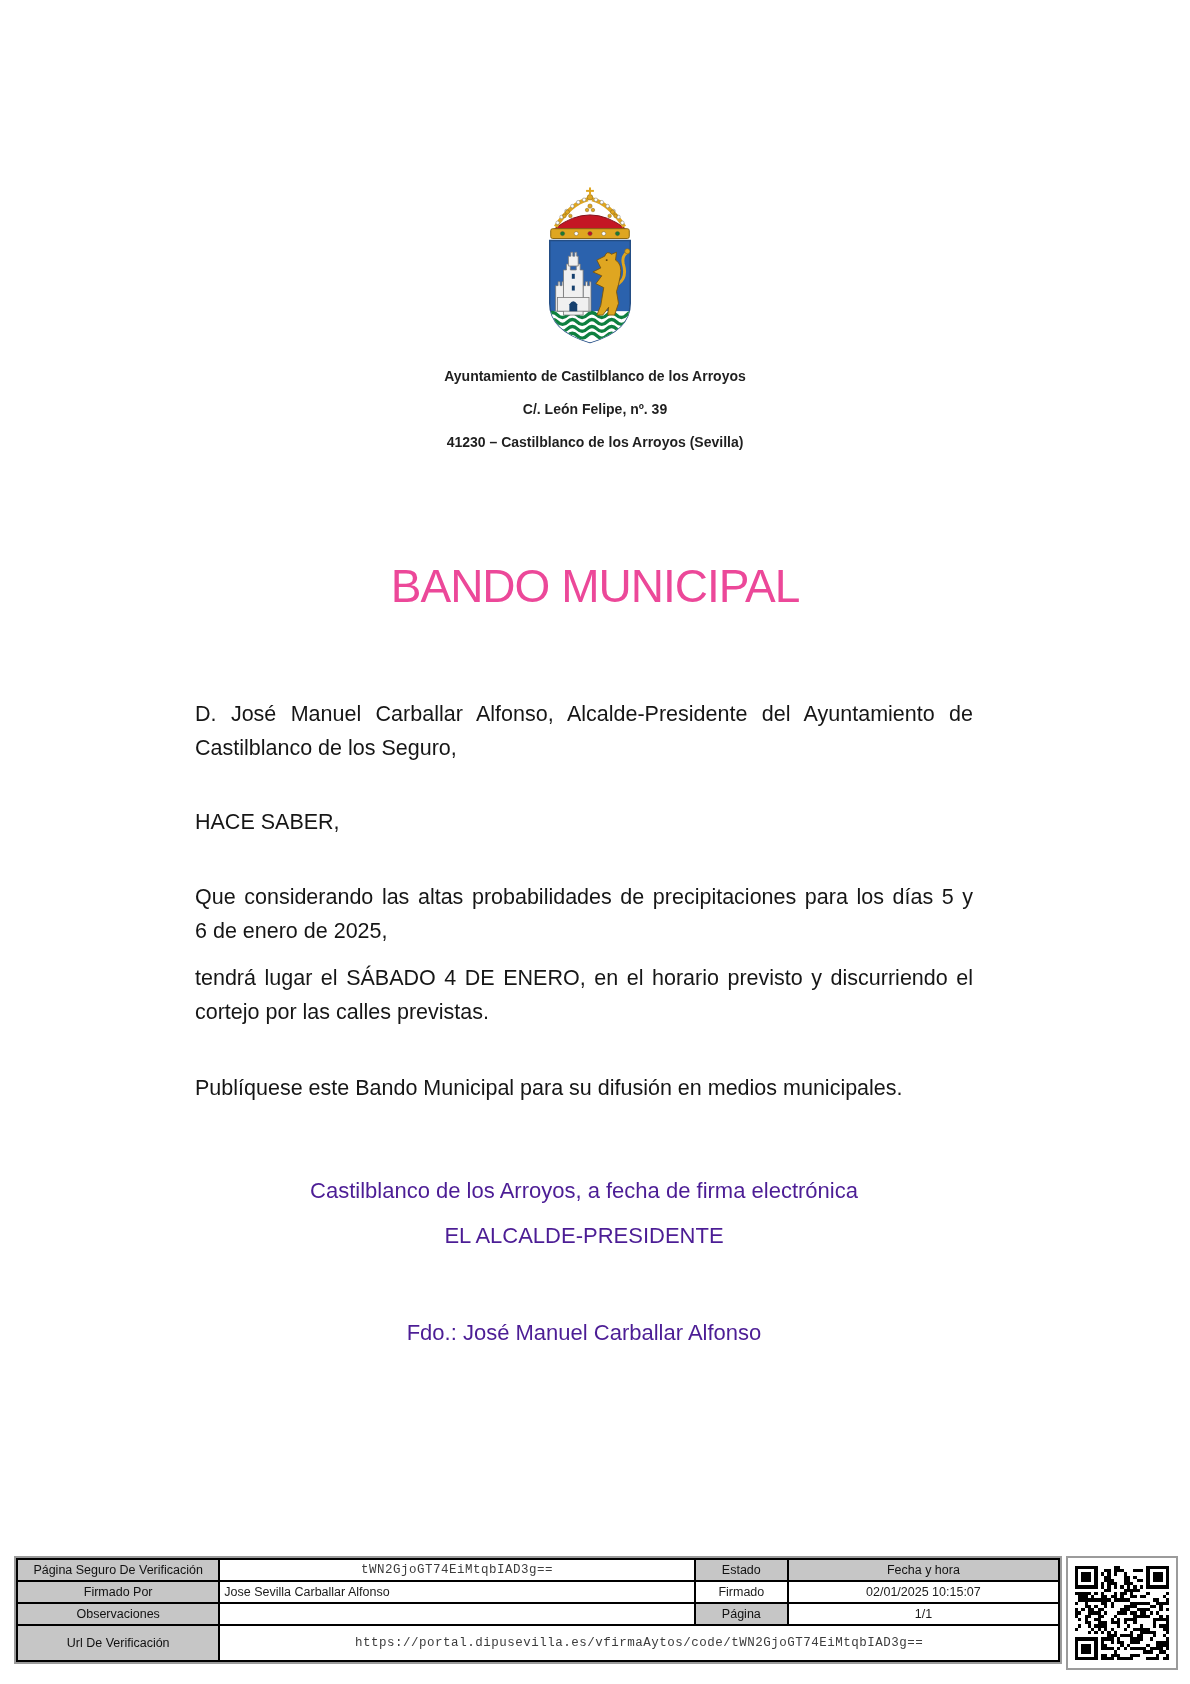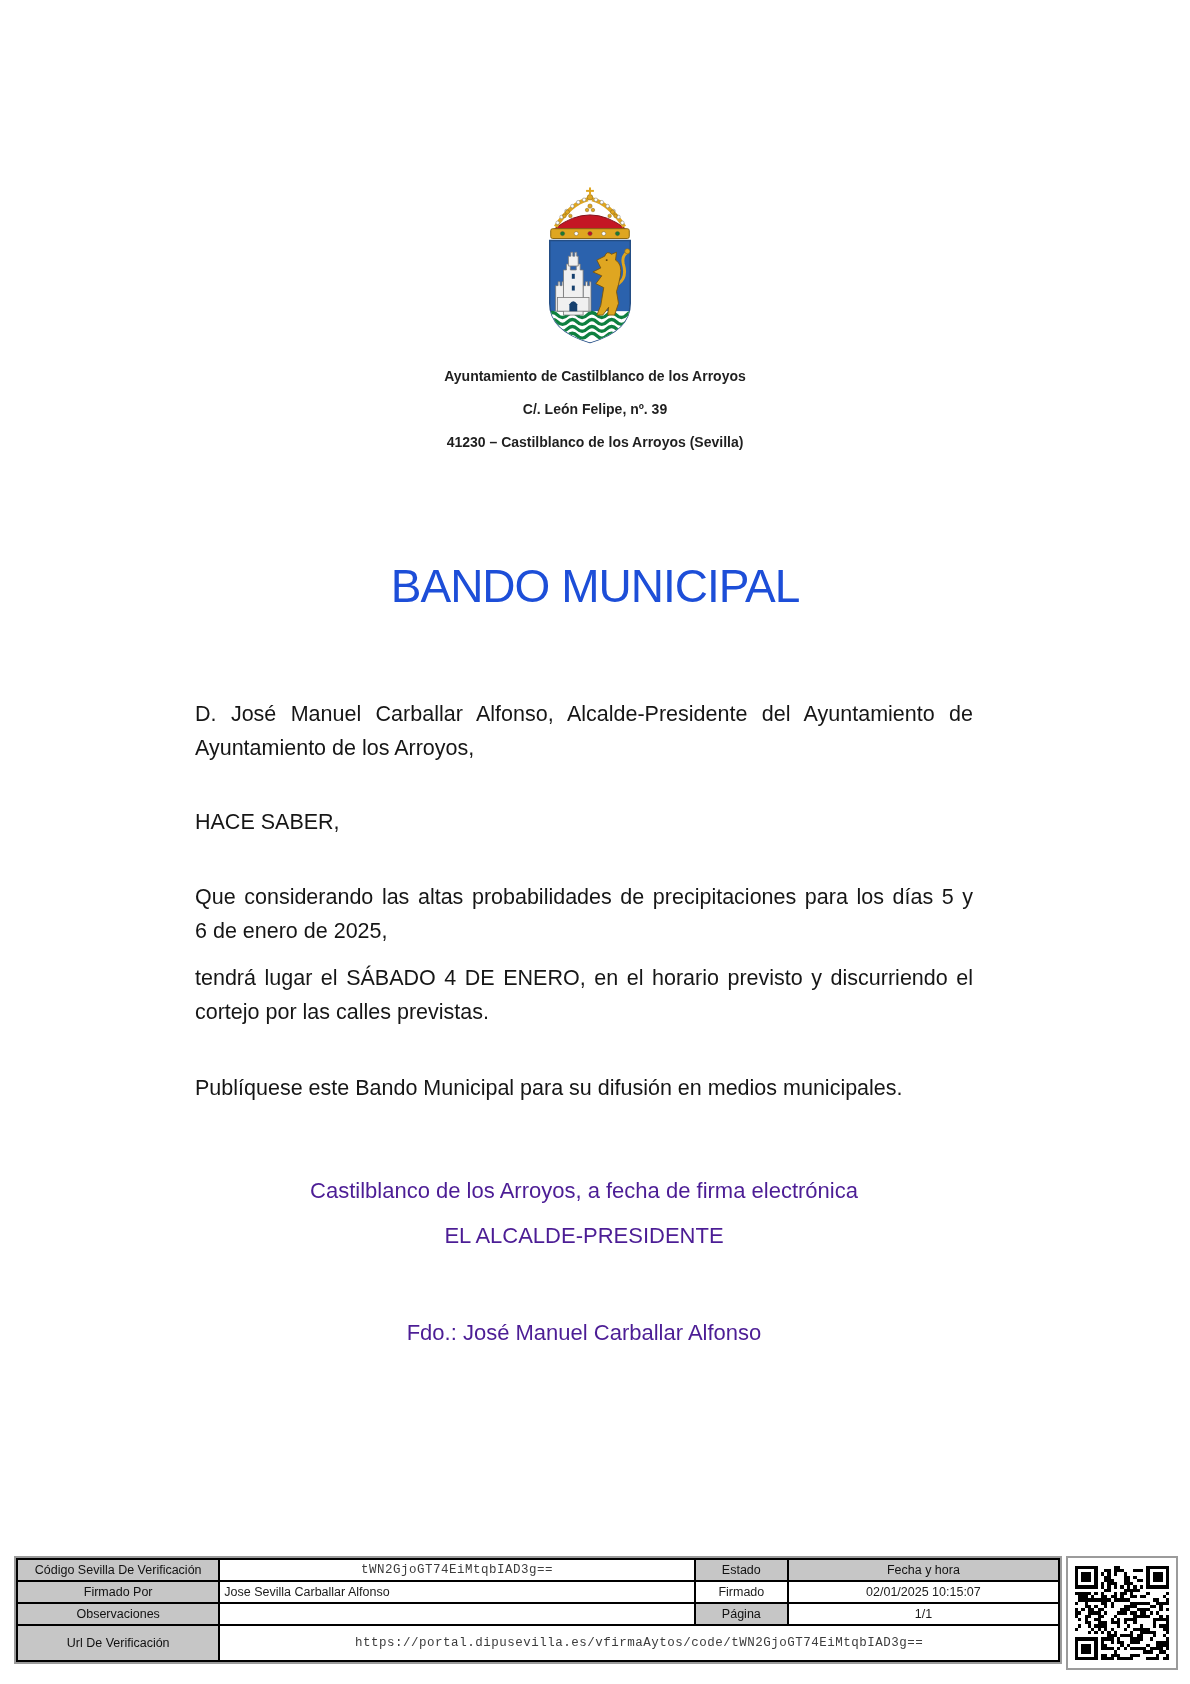--- a/index.html
+++ b/index.html
@@ -6,21 +6,21 @@
   .page{position:relative;width:1190px;height:1684px;background:#ffffff;overflow:hidden;
         font-family:"Liberation Sans","DejaVu Sans",sans-serif;color:#1b1b1b;}
 
   
   .crest{position:absolute;left:536px;top:186px;width:108px;height:160px;}
   .hline{position:absolute;left:0;width:1190px;text-align:center;
          font-weight:bold;font-size:14px;line-height:20px;color:#1f1f1f;}
   .h1{top:366px}.h2{top:399px}.h3{top:432px}
 
   .doc-title{position:absolute;left:0;top:556px;width:1190px;text-align:center;
-             font-size:46px;line-height:60px;font-weight:500;letter-spacing:-1px;color:#1d4ed8;}
+             font-size:46px;line-height:60px;font-weight:500;letter-spacing:-1px;color:#ec4899;}
 
   
   .para{position:absolute;left:195px;width:778px;font-size:21.5px;color:#161616;}
   .bline{line-height:34px;height:34px;white-space:nowrap;}
   .jspan{white-space:nowrap;}
   .p1{top:697px}.p2{top:805px}.p3{top:880px}.p4{top:961px}.p5{top:1071px}
 
   .closing{position:absolute;left:195px;width:778px;text-align:center;
            font-size:22px;line-height:30px;color:#4c1d95;}
   .c1{top:1176px}.c2{top:1221px}.c3{top:1318px}
@@ -132,21 +132,21 @@
   </svg>
 
   <div class="hline h1">Ayuntamiento de Castilblanco de los Arroyos</div>
   <div class="hline h2">C/. León Felipe, nº. 39</div>
   <div class="hline h3">41230 – Castilblanco de los Arroyos (Sevilla)</div>
 
   <div class="doc-title">BANDO MUNICIPAL</div>
 
   <div class="para p1">
     <div class="bline just"><span class="jspan" style="word-spacing: 8.41016px;">D. José Manuel Carballar Alfonso, Alcalde-Presidente del Ayuntamiento de</span></div>
-    <div class="bline"><span class="jspan">Ayuntamiento de los Arroyos,</span></div>
+    <div class="bline"><span class="jspan">Castilblanco de los Seguro,</span></div>
   </div>
   <div class="para p2">
     <div class="bline"><span class="jspan">HACE SABER,</span></div>
   </div>
   <div class="para p3">
     <div class="bline just"><span class="jspan" style="word-spacing: 2.60085px;">Que considerando las altas probabilidades de precipitaciones para los días 5 y</span></div>
     <div class="bline"><span class="jspan">6 de enero de 2025,</span></div>
   </div>
   <div class="para p4">
     <div class="bline just"><span class="jspan" style="word-spacing: 2.57812px;">tendrá lugar el SÁBADO 4 DE ENERO, en el horario previsto y discurriendo el</span></div>
@@ -163,21 +163,21 @@
   <div class="verif">
     <table>
       <colgroup>
           <col style="width:200px">
           <col style="width:470px">
           <col style="width:92px">
           <col style="width:268px">
         </colgroup>
       <tbody>
           <tr>
-        <td class="lbl">Código Sevilla De Verificación</td>
+        <td class="lbl">Página Seguro De Verificación</td>
         <td class="mono">tWN2GjoGT74EiMtqbIAD3g==</td>
         <td class="lbl">Estado</td>
         <td class="lbl">Fecha y hora</td>
       </tr>
       <tr>
         <td class="lbl">Firmado Por</td>
         <td class="valL">Jose Sevilla Carballar Alfonso</td>
         <td class="ctr">Firmado</td>
         <td class="ctr">02/01/2025 10:15:07</td>
       </tr>

